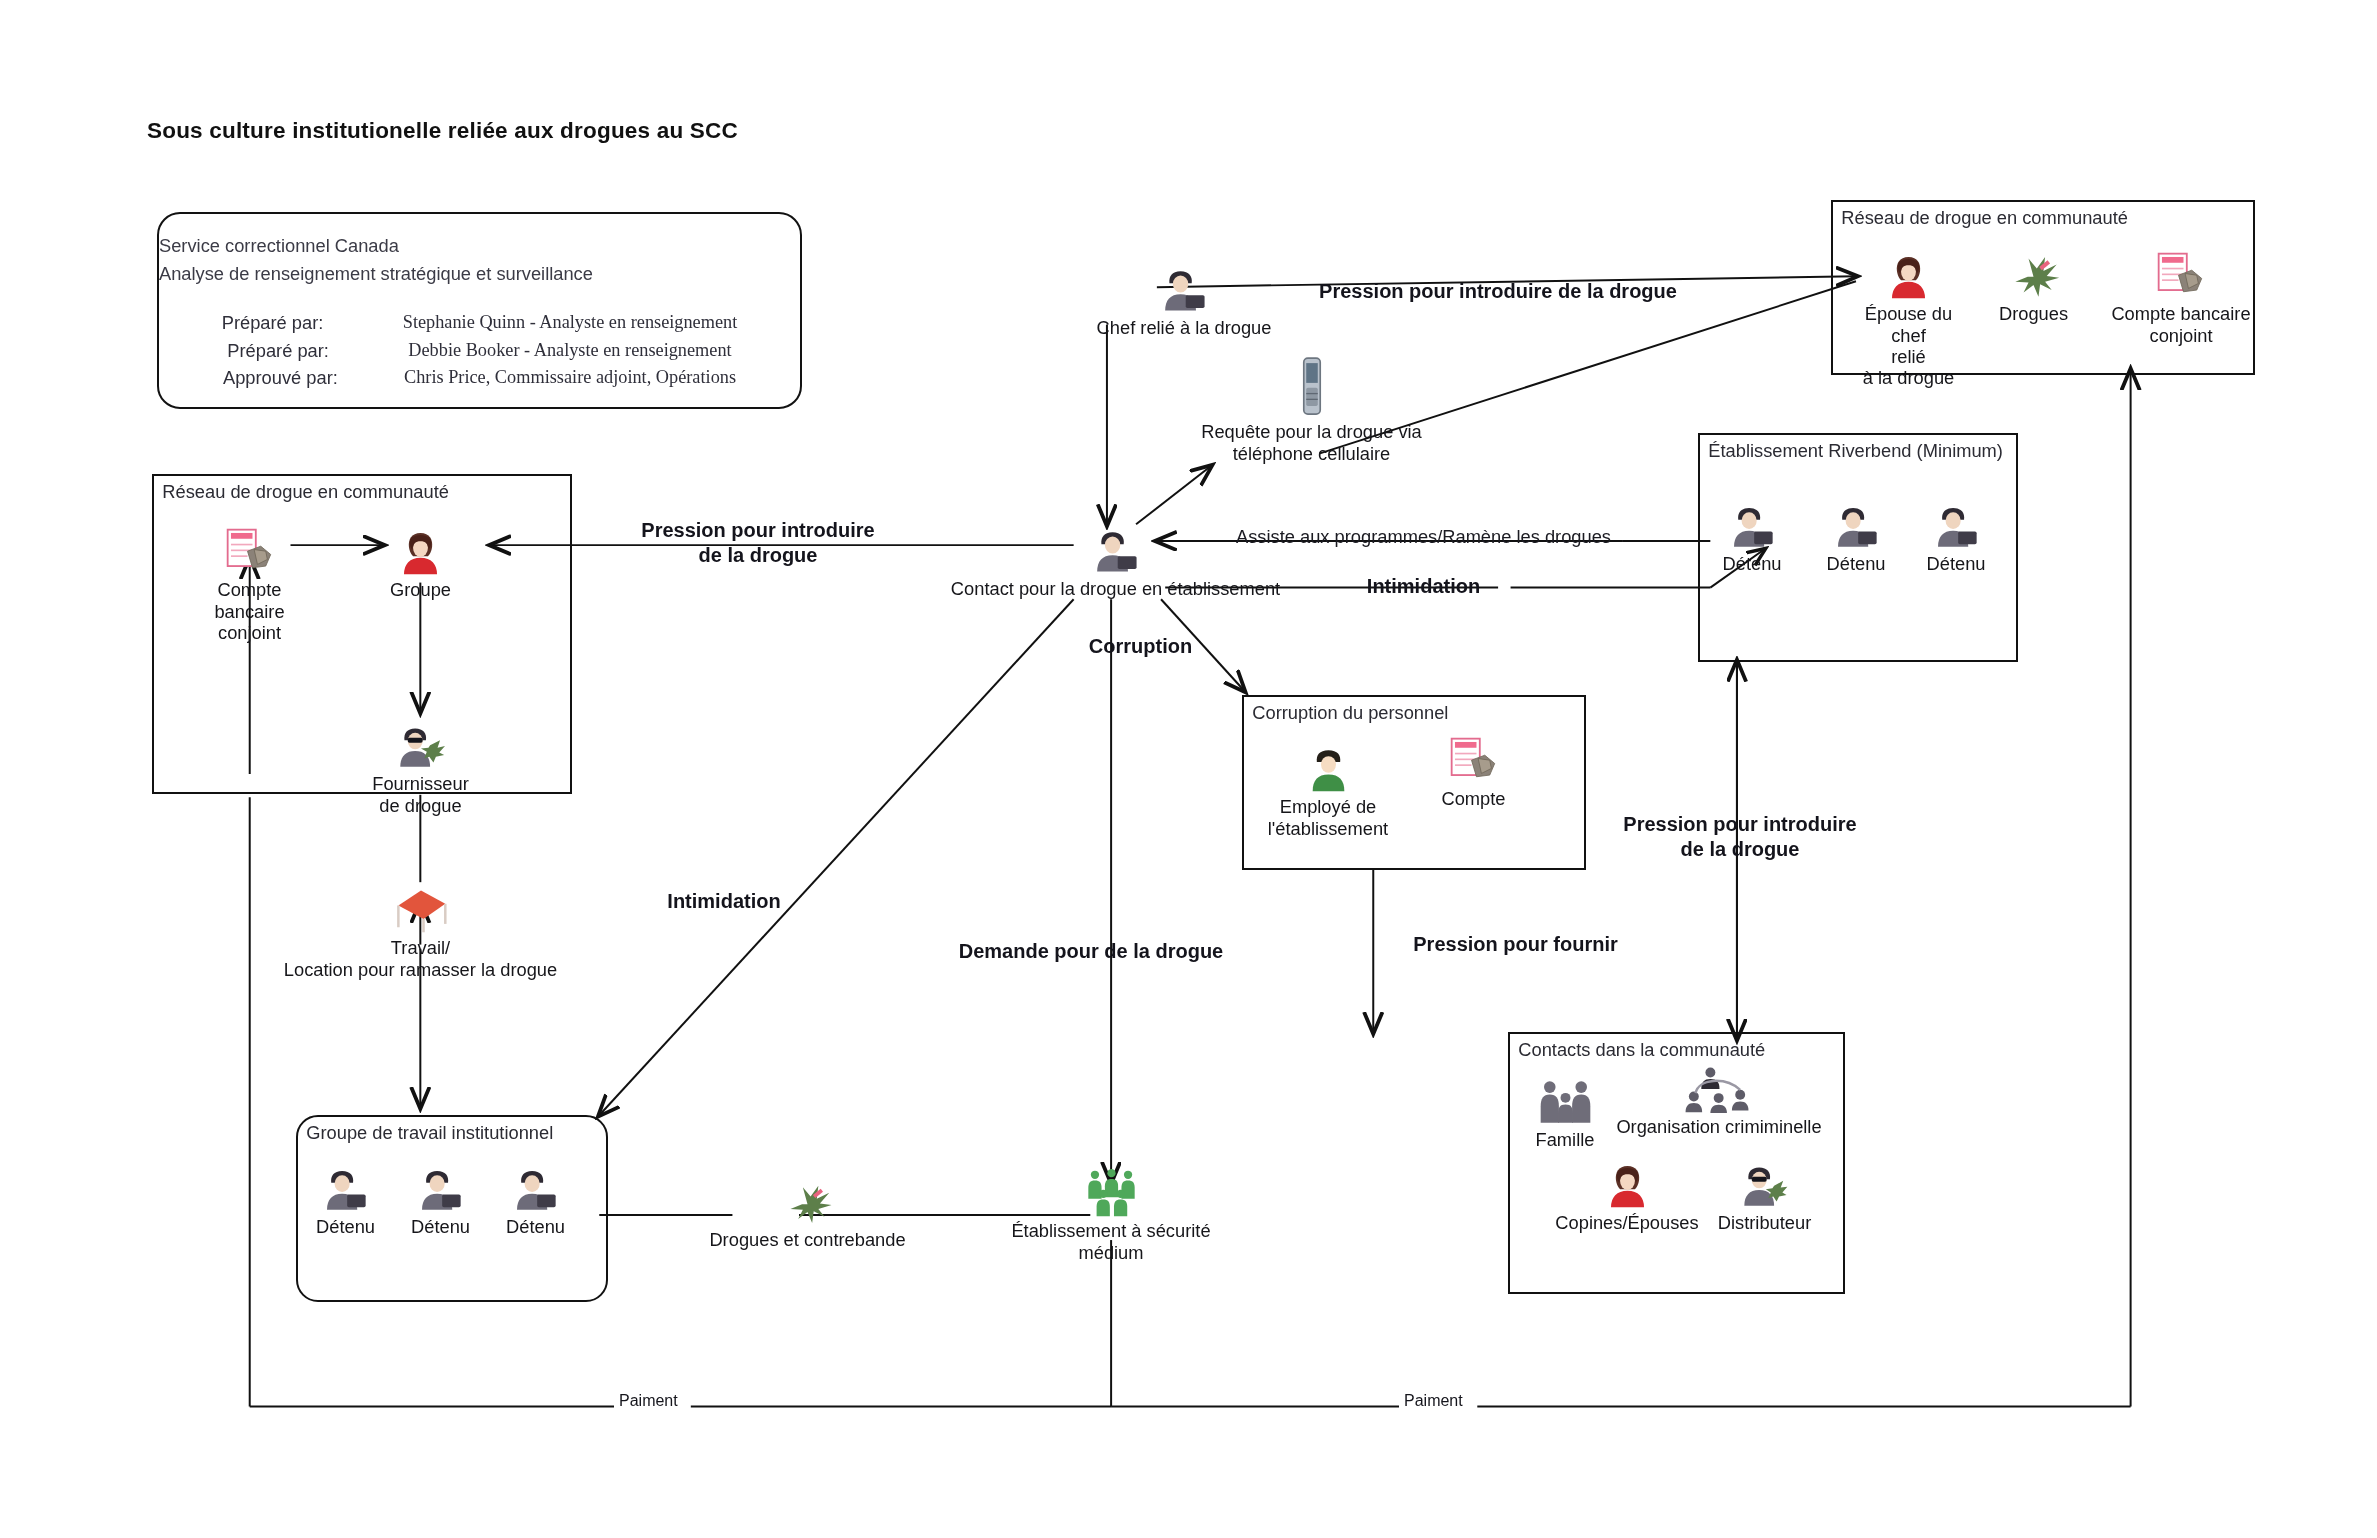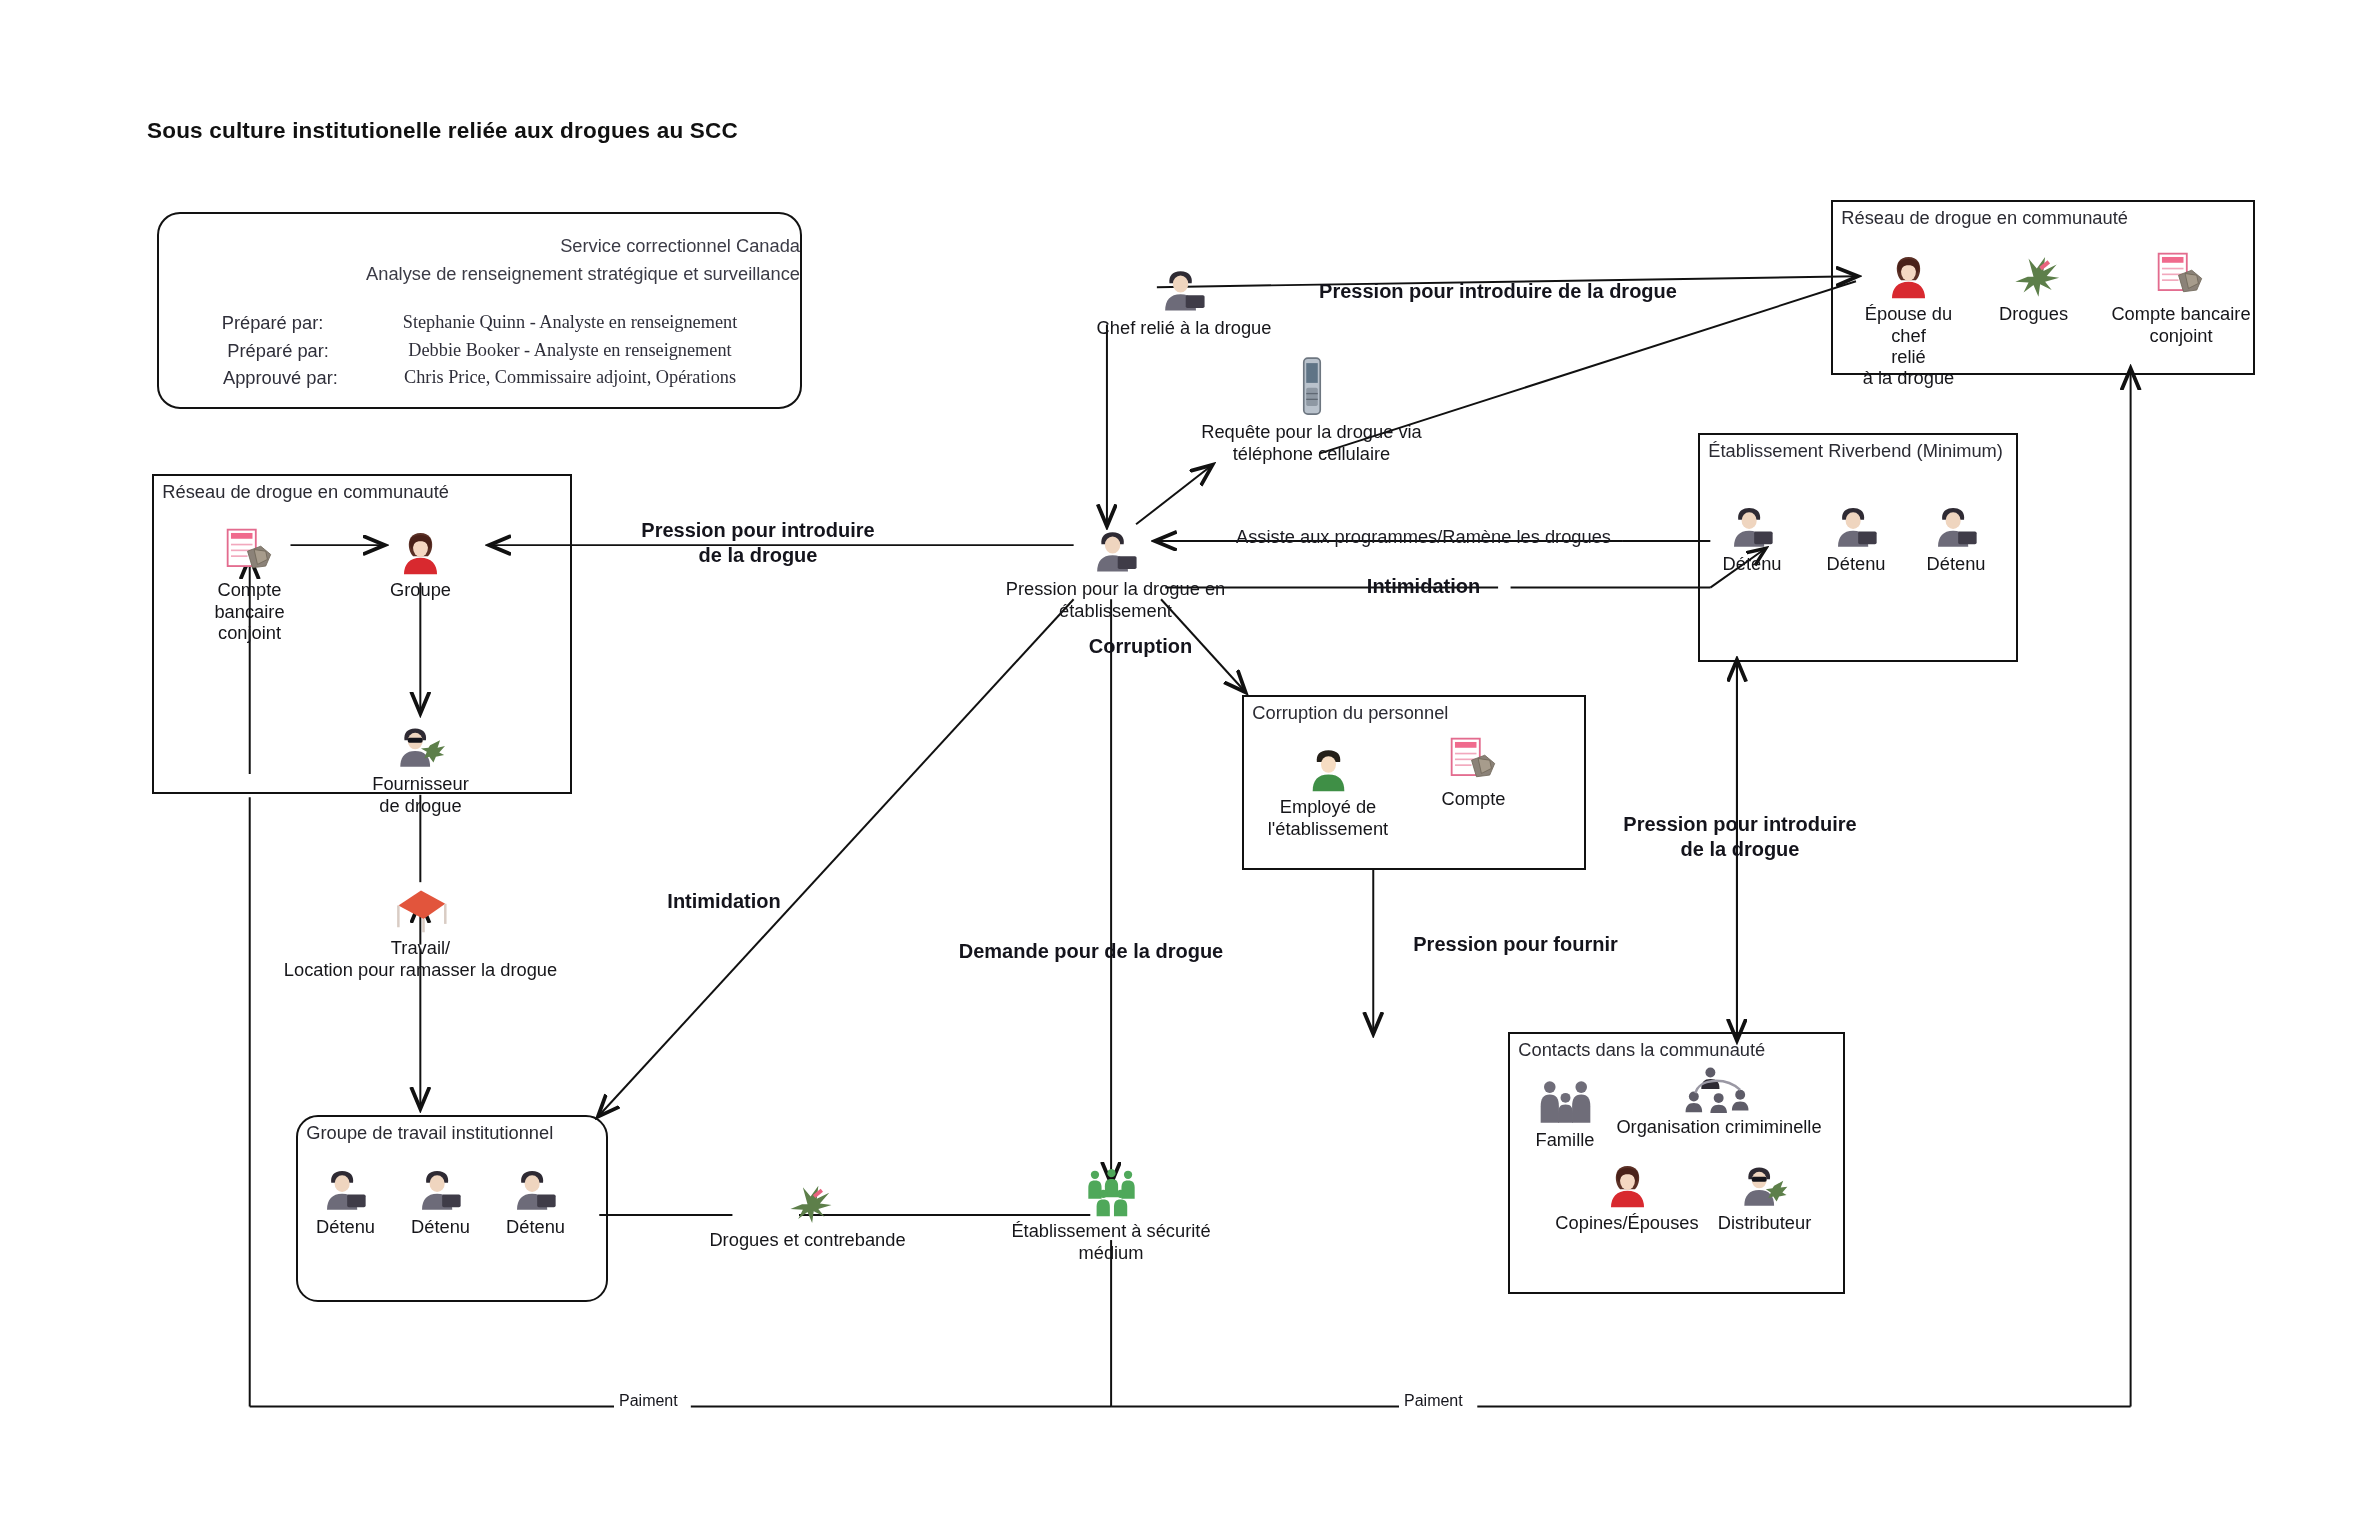--- a/index.html
+++ b/index.html
@@ -17,21 +17,21 @@
     font-size:22.5px;font-weight:bold;letter-spacing:0.2px;
     color:#111;
   }
 
   
   .legend{
     position:absolute;left:157px;top:212px;width:641px;height:193px;
     border:2.5px solid #121212;border-radius:23px;background:#fff;
   }
   .legend .l-head{
-    text-align:right;margin-top:18.3px;font-size:18.3px;color:#3b3b46;line-height:1.5;
+    text-align:left;margin-top:18.3px;font-size:18.3px;color:#3b3b46;line-height:1.5;
   }
   .legend .l-rows{
     margin-top:21.6px;font-size:18.3px;color:#2f2f3a;line-height:1.52;
   }
   .legend .l-row{display:flex;justify-content:center;}
   .legend .l-key{width:181px;text-align:left;}
   .legend .l-val{text-align:left;font-family:Liberation Serif, serif;}
   .legend .l-cont{text-align:center;}
 
   
@@ -449,21 +449,21 @@
 
   <div class="item free" style="left:949px;top:523px;width:333px;">
     <div class="ico">
       <svg width="48" height="48" viewBox="0 0 56 56">
         <path d="M24 6 c-10 0 -14 6 -13 14 l26 0 c1 -8 -3 -14 -13 -14z" fill="#2e2a33"></path>
         <ellipse cx="24" cy="21" rx="9" ry="10" fill="#efd5bf"></ellipse>
         <path d="M24 33 c-12 0 -18 7 -18 19 l36 0 c0 -12 -6 -19 -18 -19z" fill="#6d6b79"></path>
         <rect x="30" y="34" width="22" height="15" rx="2" fill="#3f3c48"></rect>
       </svg>
     </div>
-    <div class="cap">Pression pour la drogue en établissement</div>
+    <div class="cap">Contact pour la drogue en établissement</div>
   </div>
 
   <div class="item free" style="left:275px;top:882px;width:291px;">
     <div class="ico">
       <svg width="62" height="47" viewBox="0 0 74 56">
         <path d="M10 22 L37 4 L66 20 L40 38 Z" fill="#e2553c"></path>
         <line x1="10" y1="22" x2="10" y2="48" stroke="#d9ccc4" stroke-width="3"></line>
         <line x1="40" y1="38" x2="40" y2="54" stroke="#d9ccc4" stroke-width="3"></line>
         <line x1="66" y1="20" x2="66" y2="44" stroke="#d9ccc4" stroke-width="3"></line>
       </svg>

